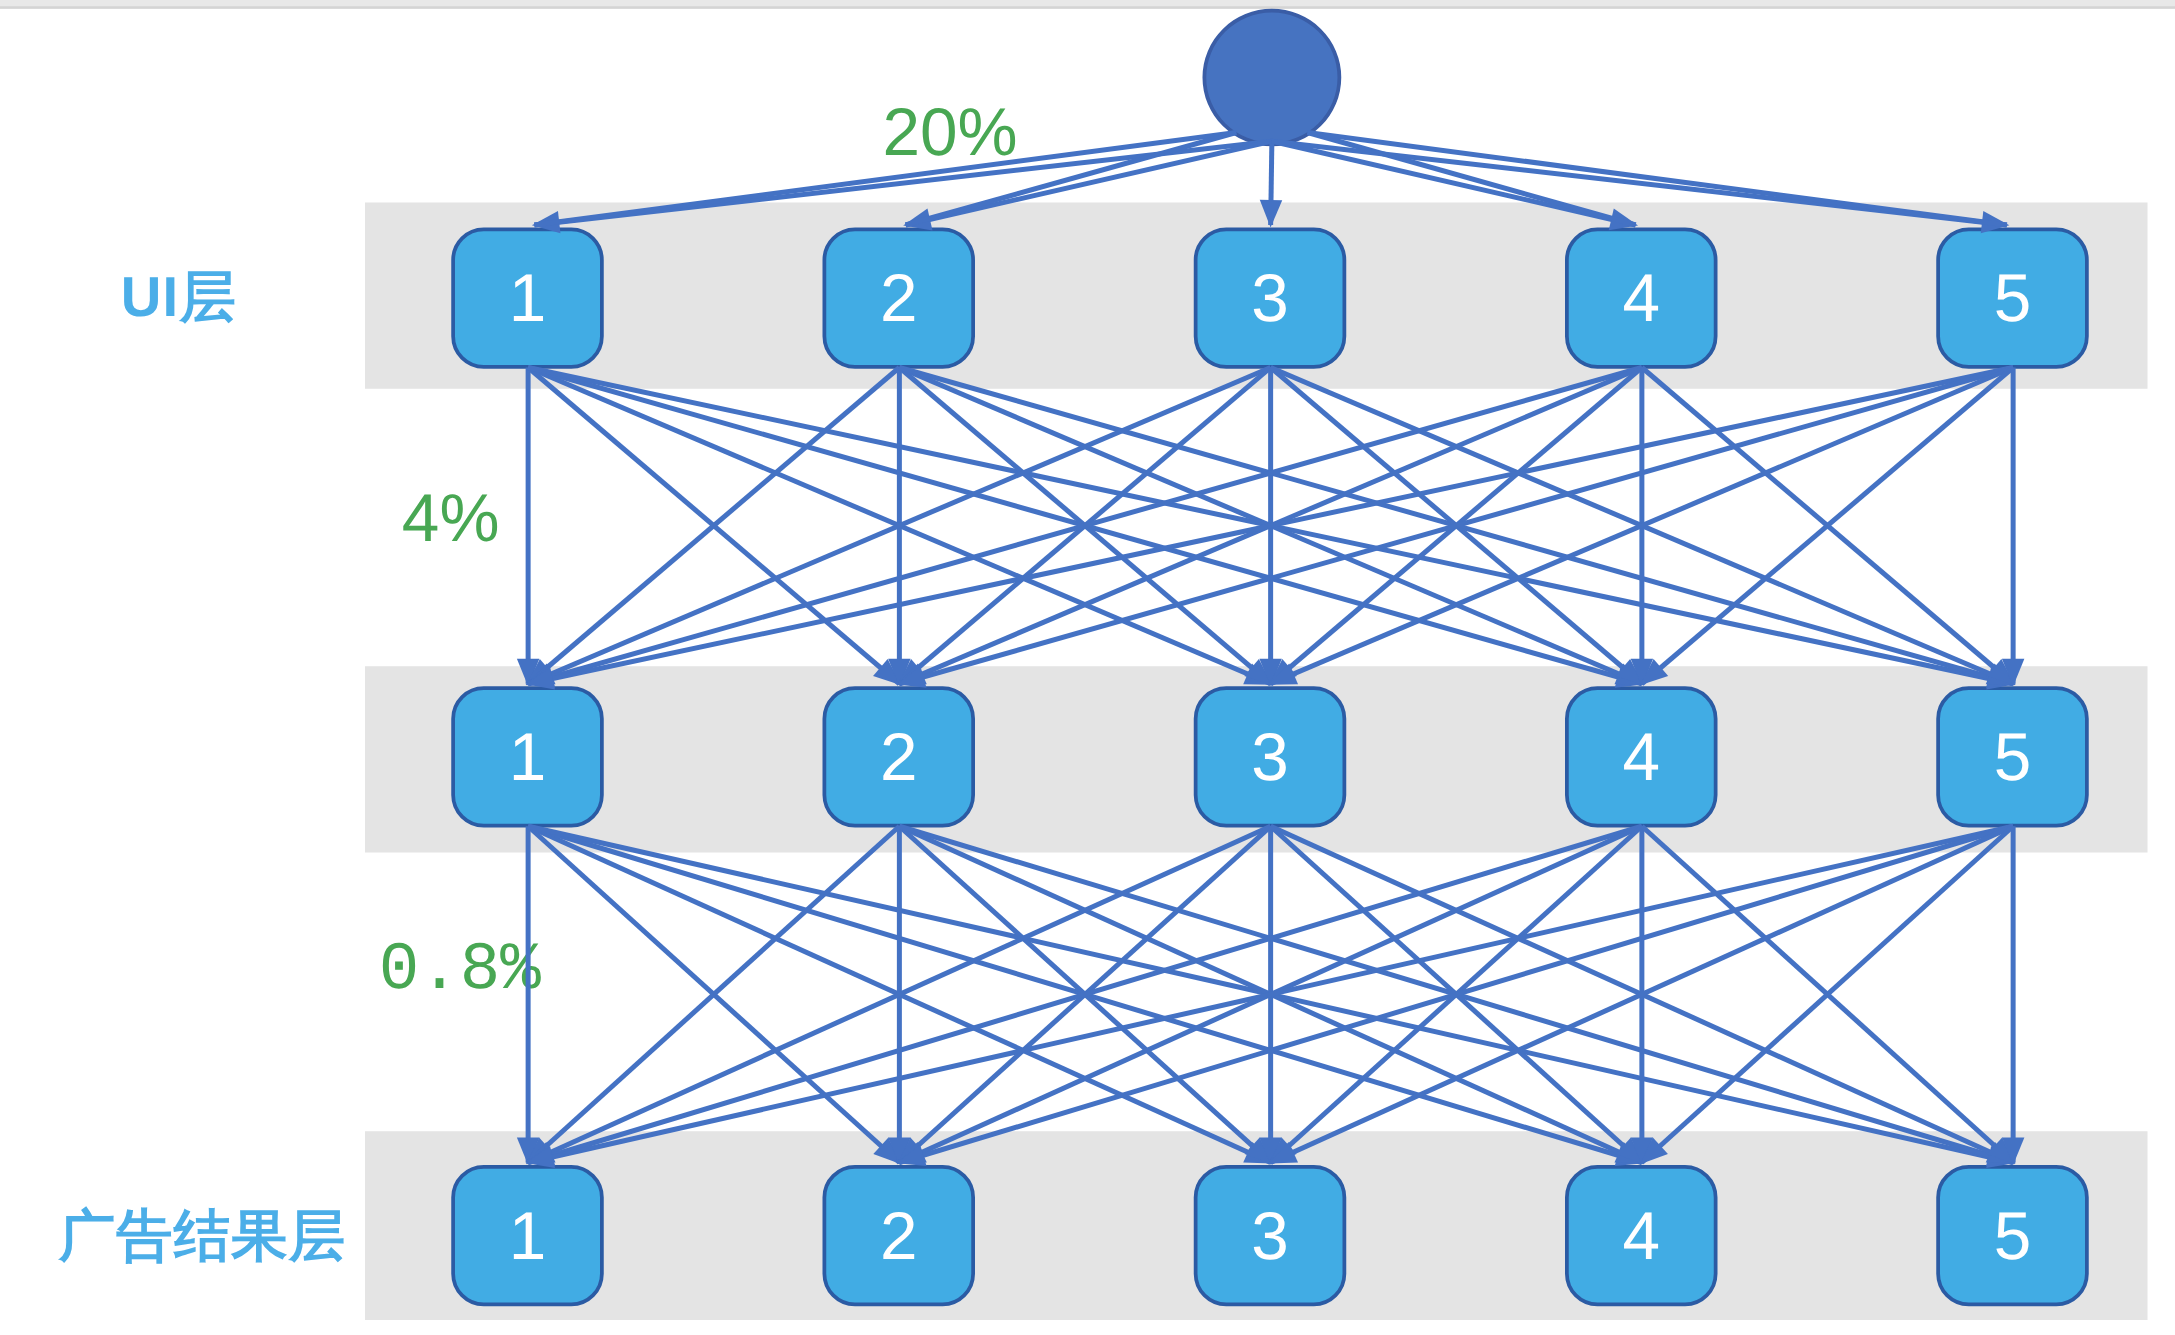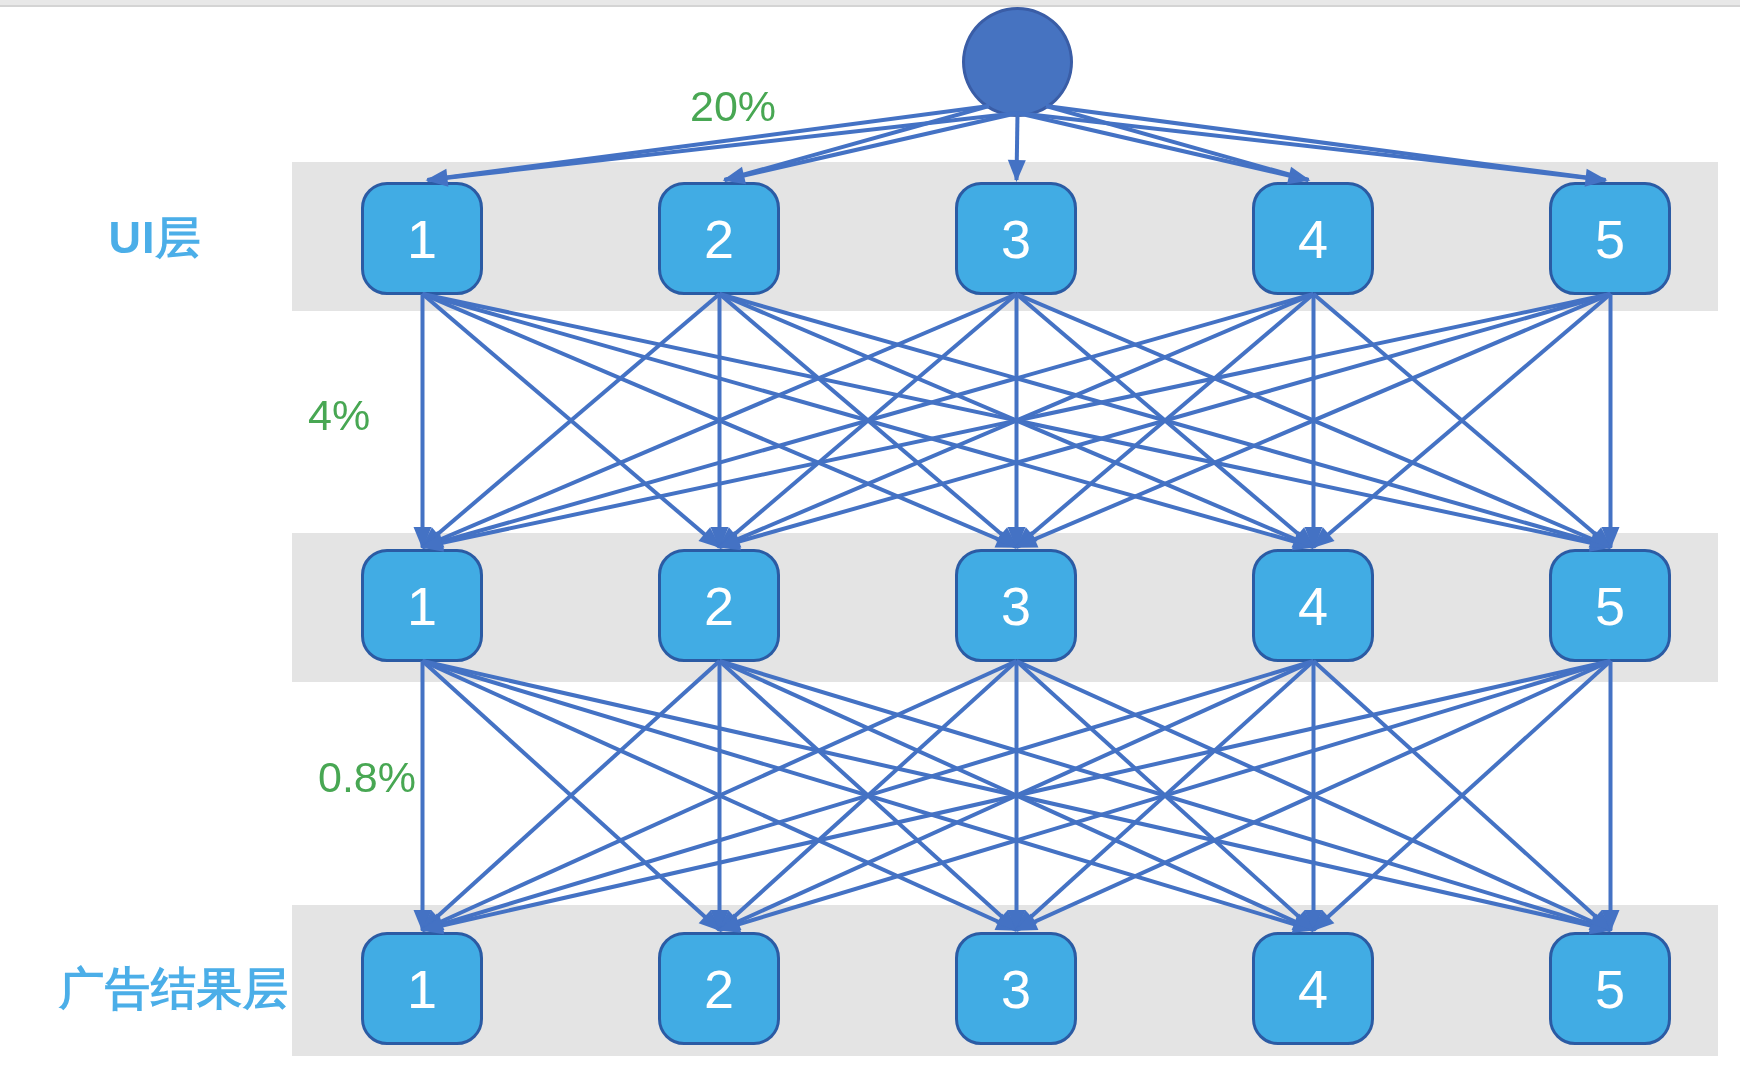--- a/index.html
+++ b/index.html
@@ -15,34 +15,34 @@
     position: absolute; left: 0; top: 0; width: 1740px; height: 5px;
     background: #e8e8e8; border-bottom: 2px solid #d4d4d4; z-index: 0;
   }
   .band {
     position: absolute; left: 292px; width: 1426px; background: #e4e4e4; z-index: 1;
   }
   .band-ui  { top: 162px; height: 149px; }
   .band-rec { top: 533px; height: 149px; }
   .band-ad  { top: 905px; height: 151px; }
   .layer-label {
-    position: absolute; left: 16px; width: 278px; text-align: center;
+    position: absolute; left: 4px; width: 278px; text-align: center;
     color: #4baee8; font-size: 45px; font-weight: 700; line-height: 52px;
     z-index: 2; letter-spacing: 1px;
   }
   .label-ui  { top: 212px; }
   .label-rec { top: 582px; }
   .label-ad  { top: 963px; padding-left: 19px; }
   .pct {
-    position: absolute; color: #48a753; font-size: 43px; font-weight: 400;
-    line-height: 44px; z-index: 2;
+    position: absolute; color: #48a753; font-size: 54px; font-weight: 400;
+    line-height: 44px; text-align: center; z-index: 2;
   }
   .pct-root { left: 690px; top: 84px;  width: 140px; }
   .pct-ui   { left: 308px; top: 393px; width: 105px; }
-  .pct-rec  { left: 318px; top: 755px; width: 120px; }
+  .pct-rec  { left: 303px; top: 755px; width: 120px; font-family: Liberation Mono, monospace; }
   .node {
     position: absolute; width: 122px; height: 113px;
     background: #41ace4; border: 3px solid #2b5ba4; border-radius: 26px;
     box-sizing: border-box; z-index: 3;
     display: flex; align-items: center; justify-content: center;
     color: #ffffff; font-size: 54px; font-weight: 300;
   }
   .row-ui  { top: 182px; }
   .row-rec { top: 549px; }
   .row-ad  { top: 932px; }

